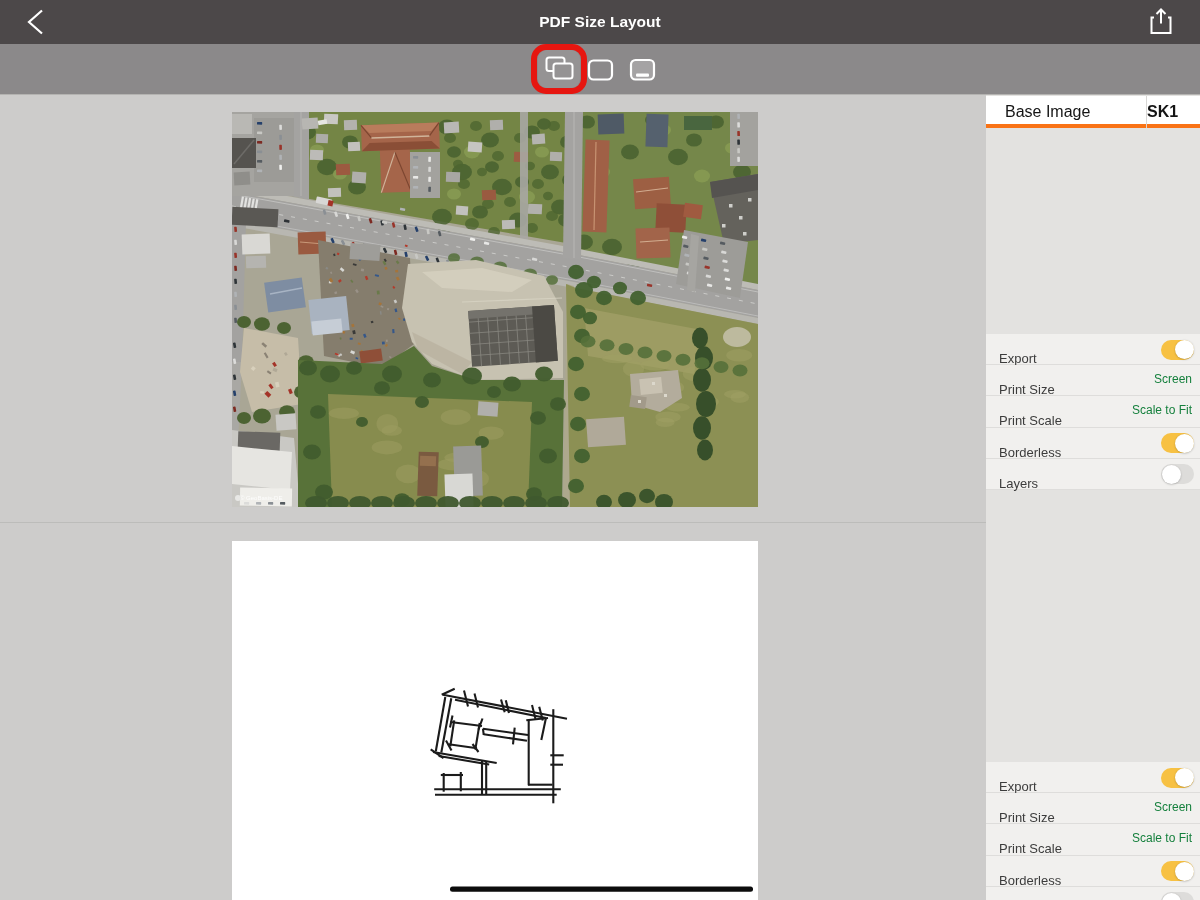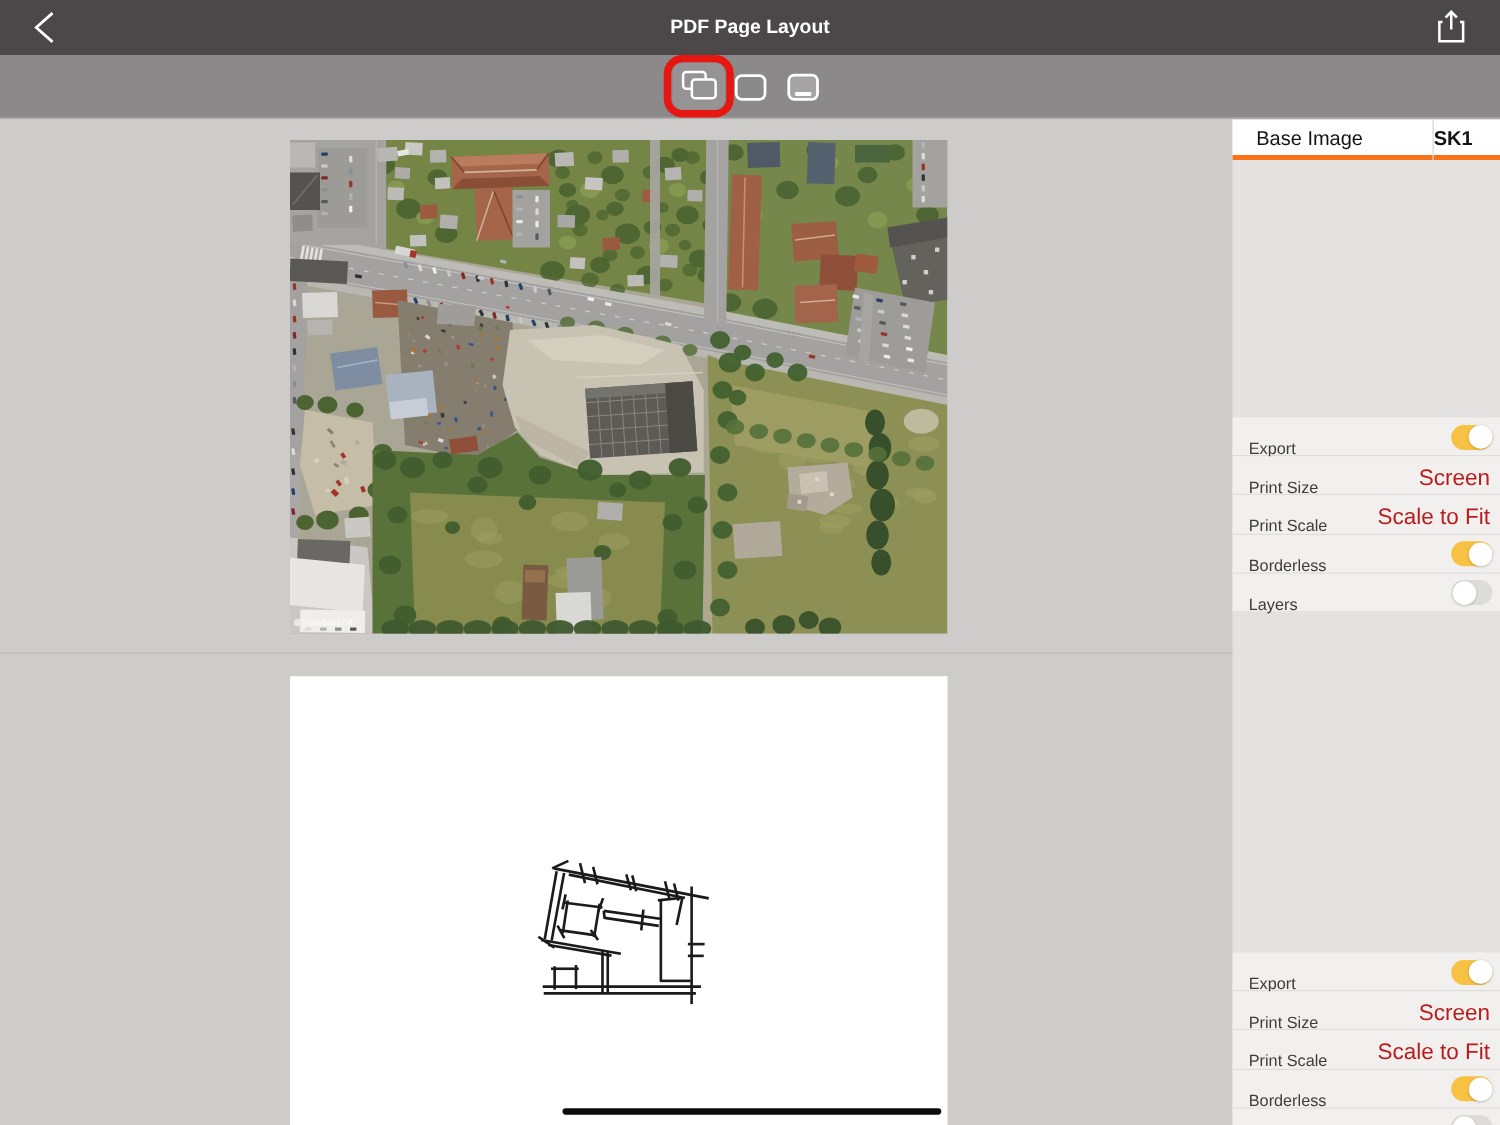--- a/index.html
+++ b/index.html
@@ -12,21 +12,21 @@
 #page1{left:232px;top:112px;width:526px;height:395px;overflow:hidden}
 #page2{left:232px;top:541px;width:526px;height:359px;background:#fff;overflow:hidden}
 #sidebar{left:986px;top:95px;width:214px;height:805px;background:#e3e2e0}
 .hdr{position:absolute;left:0;width:214px;height:32px;background:#fff;border-bottom:4px solid #f97316}
 .hdr .name{position:absolute;left:19px;top:7px;font-size:16px;color:#141414}
 .hdr .sk{position:absolute;left:161px;top:7px;width:53px;font-size:16px;font-weight:bold;color:#141414}
 .hdr .vline{position:absolute;left:160px;top:0;width:1px;height:32px;background:#d8d7d5}
 .rows{position:absolute;left:0;width:214px}
 .row{position:relative;width:214px;height:31.2px;background:#f1f0ee;border-bottom:1px solid #dedddb}
 .lbl{position:absolute;left:13px;top:17px;font-size:13px;color:#3c3c3c}
-.val{position:absolute;right:8px;top:7px;font-size:18px;color:#b91c1c}
+.val{position:absolute;right:8px;top:7px;font-size:12px;color:#15803d}
 .tg{position:absolute;right:6px;top:5.5px;width:33px;height:20px;border-radius:10px}
 .tg.on{background:#f7c143}
 .tg.off{background:#dddcda}
 .tg .knob{position:absolute;top:0.5px;width:19px;height:19px;border-radius:50%;background:#fff;box-shadow:0 0.5px 2px rgba(0,0,0,0.25)}
 .tg.on .knob{right:0.5px}
 .tg.off .knob{left:0.5px}
 svg{display:block}
 </style></head><body>
 
 <div class="abs" id="page1">
@@ -632,21 +632,21 @@
   <svg class="abs" style="left:540px;top:10px" width="120" height="30" viewBox="0 0 120 30">
     <rect x="6.5" y="3.5" width="18" height="13.5" rx="2.5" fill="none" stroke="#fff" stroke-width="2"></rect>
     <rect x="13.5" y="9.5" width="19" height="15" rx="2.5" fill="#959394" stroke="#fff" stroke-width="2"></rect>
     <rect x="49" y="6.5" width="23" height="19" rx="4.5" fill="none" stroke="#fff" stroke-width="2.2"></rect>
     <rect x="91" y="6" width="23" height="19.5" rx="4.5" fill="#a5a3a4" stroke="#fff" stroke-width="2.2"></rect>
     <rect x="96" y="19.5" width="13" height="3.2" rx="1" fill="#fff"></rect>
   </svg>
 </div>
 
 <div class="abs" id="nav">
-  <div class="title">PDF Page Layout</div>
+  <div class="title">PDF Size Layout</div>
   <svg class="abs" style="left:24px;top:8px" width="24" height="28" viewBox="0 0 24 28">
     <polyline points="18,2.5 5,14 18,25.5" fill="none" stroke="#fff" stroke-width="2.2"></polyline>
   </svg>
   <svg class="abs" style="left:1146px;top:7px" width="30" height="30" viewBox="0 0 30 30">
     <path d="M 8 10.5 L 5.5 10.5 L 5.5 26 L 24.5 26 L 24.5 10.5 L 22 10.5" fill="none" stroke="#fff" stroke-width="2"></path>
     <line x1="15" y1="2.8" x2="15" y2="16.5" stroke="#fff" stroke-width="2"></line>
     <polyline points="10.5,7 15,2.5 19.5,7" fill="none" stroke="#fff" stroke-width="2"></polyline>
   </svg>
 </div>
 

